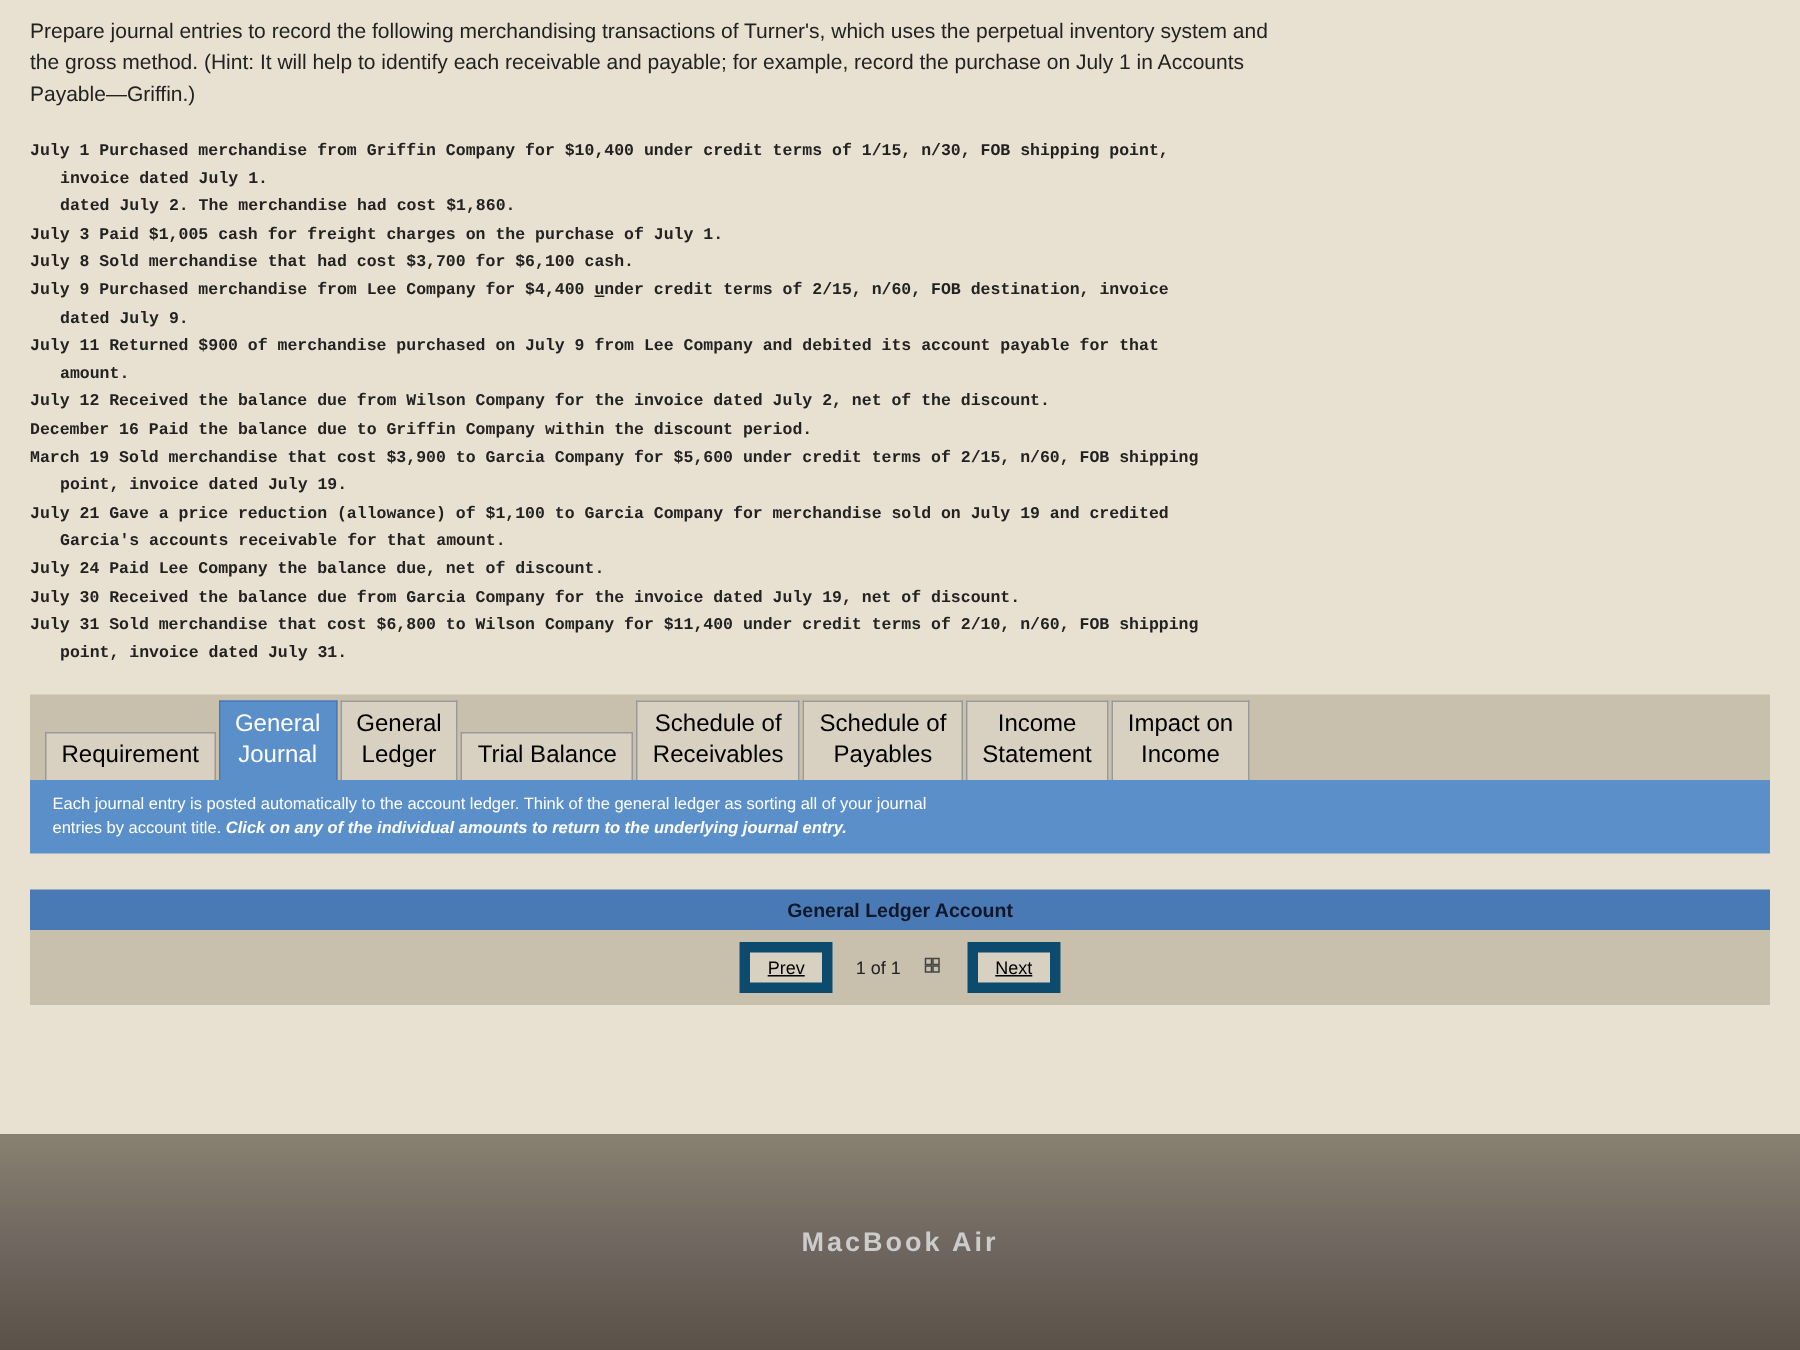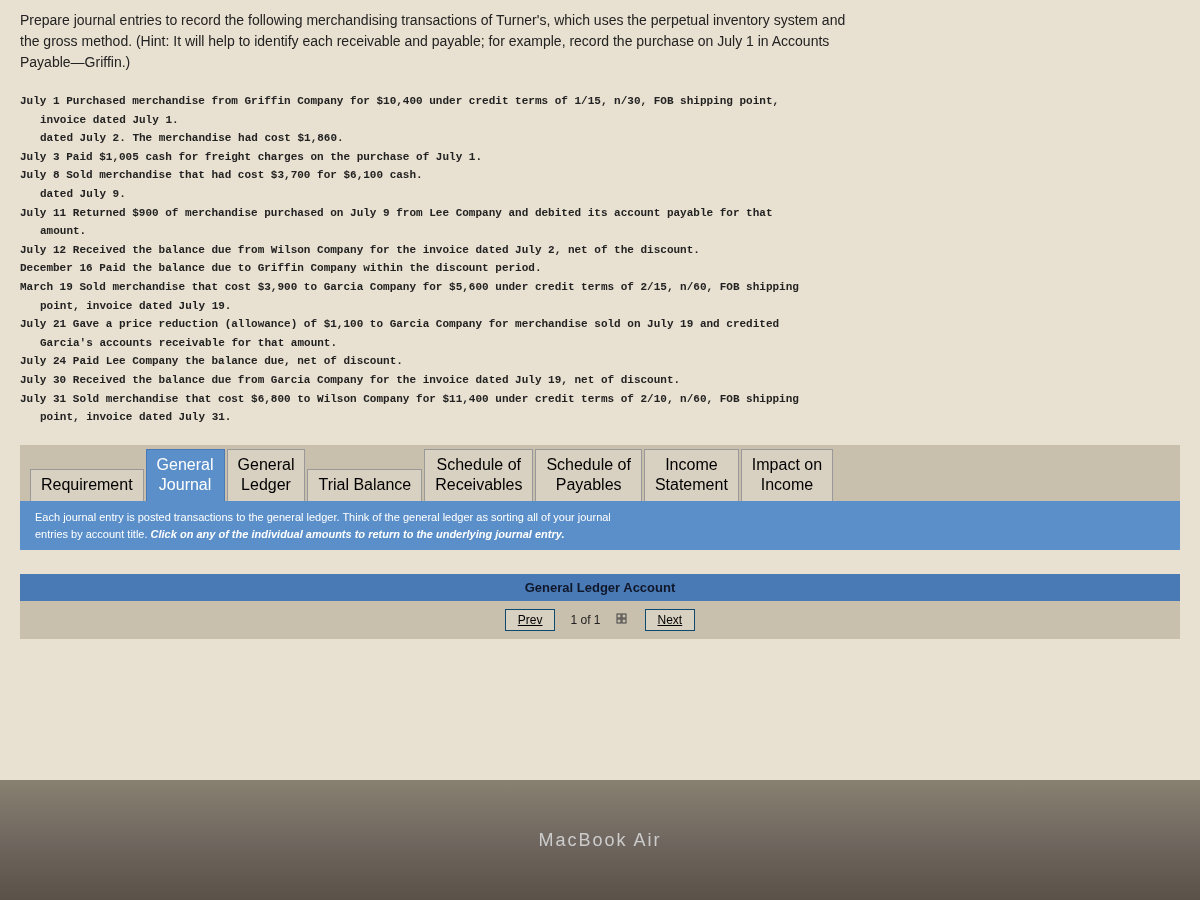--- a/index.html
+++ b/index.html
@@ -108,21 +108,21 @@
       display: flex;
       align-items: center;
       justify-content: center;
       padding: 8px;
       background: #c8bfad;
       gap: 15px;
     }
 
     .pagination-row button {
       background: #d8d0c0;
-      border: 1px solid #0c4a6e;
+      border: 7px solid #0c4a6e;
       padding: 3px 12px;
       font-size: 12px;
       cursor: pointer;
       text-decoration: underline;
     }
 
     .pagination-text {
       font-size: 12px;
       color: #222;
     }
@@ -133,25 +133,26 @@
       height: 14px;
       vertical-align: middle;
     }
 
     
     .macbook-bar {
       position: absolute;
       bottom: 0;
       left: 0;
       right: 0;
-      height: 120px;
+      height: 144px;
       background: linear-gradient(180deg, #888070 0%, #706860 50%, #5a5248 100%);
       display: flex;
       align-items: center;
       justify-content: center;
+      font-weight: bold;
     }
 
     .macbook-text {
       font-size: 18px;
       color: #ccc;
       font-family: Arial, sans-serif;
       letter-spacing: 2px;
     }
 
     .indent2 {
@@ -170,20 +171,21 @@
       <span>the gross method. (Hint: It will help to identify each receivable and payable; for example, record the purchase on July 1 in Accounts</span><br>
       <span>Payable—Griffin.)</span>
     </div>
 
     <div class="transactions-text">
       <p><strong>July  1 Purchased merchandise from Griffin Company for $10,400 under credit terms of 1/15, n/30, FOB shipping point,</strong></p>
       <p class="indent2">          <strong>invoice dated July 1.</strong></p>
       <p class="indent2">          <strong>dated July 2. The merchandise had cost $1,860.</strong></p>
       <p><strong>July  3 Paid $1,005 cash for freight charges on the purchase of July 1.</strong></p>
       <p><strong>July  8 Sold merchandise that had cost $3,700 for $6,100 cash.</strong></p>
+      <p><strong>July  9 Purchased merchandise from Lee Company for $4,400 <u>u</u>nder credit terms of 2/15, n/60, FOB destination, invoice</strong></p>
       <p class="indent2">          <strong>dated July 9.</strong></p>
       <p><strong>July 11 Returned $900 of merchandise purchased on July 9 from Lee Company and debited its account payable for that</strong></p>
       <p class="indent2">          <strong>amount.</strong></p>
       <p><strong>July 12 Received the balance due from Wilson Company for the invoice dated July 2, net of the discount.</strong></p>
       <p><strong>December 16 Paid the balance due to Griffin Company within the discount period.</strong></p>
       <p><strong>March 19 Sold merchandise that cost $3,900 to Garcia Company for $5,600 under credit terms of 2/15, n/60, FOB shipping</strong></p>
       <p class="indent2">          <strong>point, invoice dated July 19.</strong></p>
       <p><strong>July 21 Gave a price reduction (allowance) of $1,100 to Garcia Company for merchandise sold on July 19 and credited</strong></p>
       <p class="indent2">          <strong>Garcia's accounts receivable for that amount.</strong></p>
       <p><strong>July 24 Paid Lee Company the balance due, net of discount.</strong></p>
@@ -214,21 +216,21 @@
         </div>
         <div class="tab">
           <span class="tab-label">Income<br>Statement</span>
         </div>
         <div class="tab">
           <span class="tab-label">Impact on<br>Income</span>
         </div>
       </div>
 
       <div class="info-box">
-        <span>Each journal entry is posted transactions to the general ledger. Think of the general ledger as sorting all of your journal</span><br>
+        <span>Each journal entry is posted automatically to the account ledger. Think of the general ledger as sorting all of your journal</span><br>
         <span>entries by account title. </span><span class="bold-italic" style="font-weight: bold; font-style: italic;">Click on any of the individual amounts to return to the underlying journal entry.</span>
       </div>
 
       <div class="ledger-header">
         <span>General Ledger Account</span>
       </div>
 
       <div class="pagination-row">
         <button>Prev</button>
         <span class="pagination-text">1 of 1</span>

